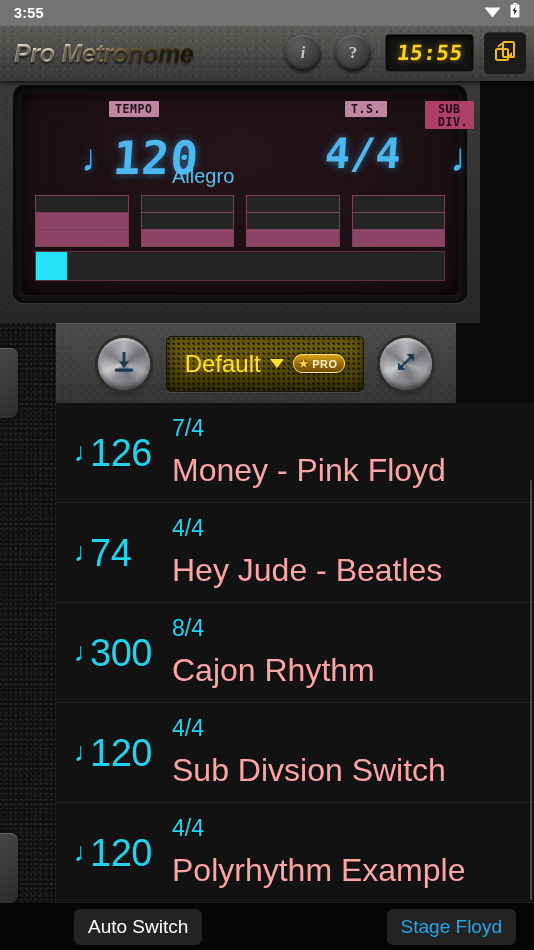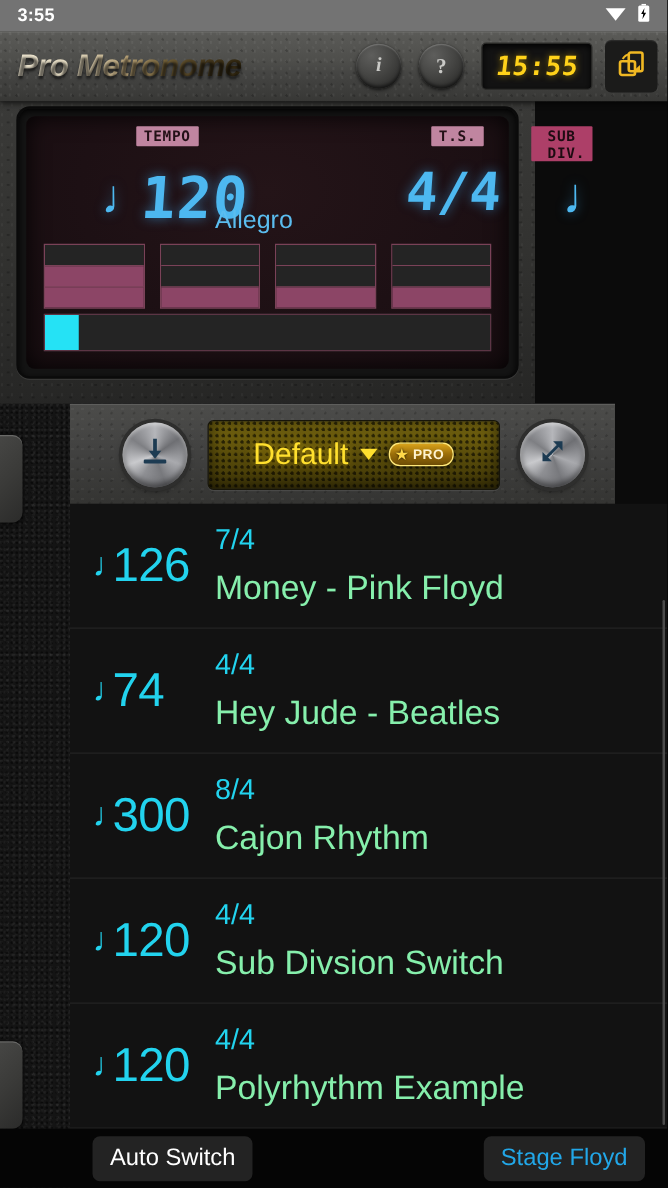--- a/index.html
+++ b/index.html
@@ -121,21 +121,21 @@
     background: #1b1b1a;
     border-radius: 5px;
     box-shadow: inset 0 1px 0 rgba(255,255,255,.07);
     display: flex; align-items: center; justify-content: center;
     cursor: pointer;
   }
 
   
   .bezel-wrap {
     position: absolute; top: 81px; left: 0;
-    width: 428px; height: 242px;
+    width: 480px; height: 242px;
     background: linear-gradient(180deg,#3a3a38 0%,#323230 50%,#262625 100%);
     z-index: 20;
     box-sizing: border-box;
     padding: 4px 13px 18px 13px;
   }
   .bezel-wrap::after{
     content:""; position:absolute; inset:0;
     background-image:
       radial-gradient(circle at 20% 35%, rgba(255,255,255,.035) 0 1px, transparent 1px),
       radial-gradient(circle at 66% 70%, rgba(0,0,0,.22) 0 1px, transparent 1px);
@@ -280,21 +280,21 @@
     background: linear-gradient(135deg,#4a4a48 0%,#3a3a38 55%,#2b2b2a 100%);
     box-shadow: inset 0 1px 0 rgba(255,255,255,.2), 0 1px 4px rgba(0,0,0,.8);
     z-index: 3;
   }
   .rail-tab.top { top: 25px; }
   .rail-tab.bot { top: 510px; }
 
   
   .preset-bar {
     position: absolute; left: 56px; top: 323px;
-    width: 436px; height: 80px;
+    width: 400px; height: 80px;
     background: linear-gradient(180deg,#4c4c4a 0%,#414140 48%,#343432 100%);
     border-top: 1px solid #5e5e5c;
     box-sizing: border-box;
     display: flex; align-items: center;
     z-index: 14;
   }
   .preset-bar::after{
     content:""; position:absolute; inset:0;
     background-image:
       radial-gradient(circle at 24% 40%, rgba(255,255,255,.04) 0 1px, transparent 1px),
@@ -395,22 +395,22 @@
     justify-content: center;
     margin-left: 4px;
     gap: 0;
   }
   .row-ts {
     color: #22d3ee;
     font-size: 23px;
     line-height: 1.04;
   }
   .row-title {
-    color: #86efac;
-    font-size: 27px;
+    color: #fca5a5;
+    font-size: 32px;
     line-height: 1.1;
     white-space: nowrap;
     margin-top: 12px;
   }
 
   .scrollbar {
     position: absolute; right: 2px; top: 77px;
     width: 2px; height: 420px;
     background: #4a4a4a;
     border-radius: 1px;

